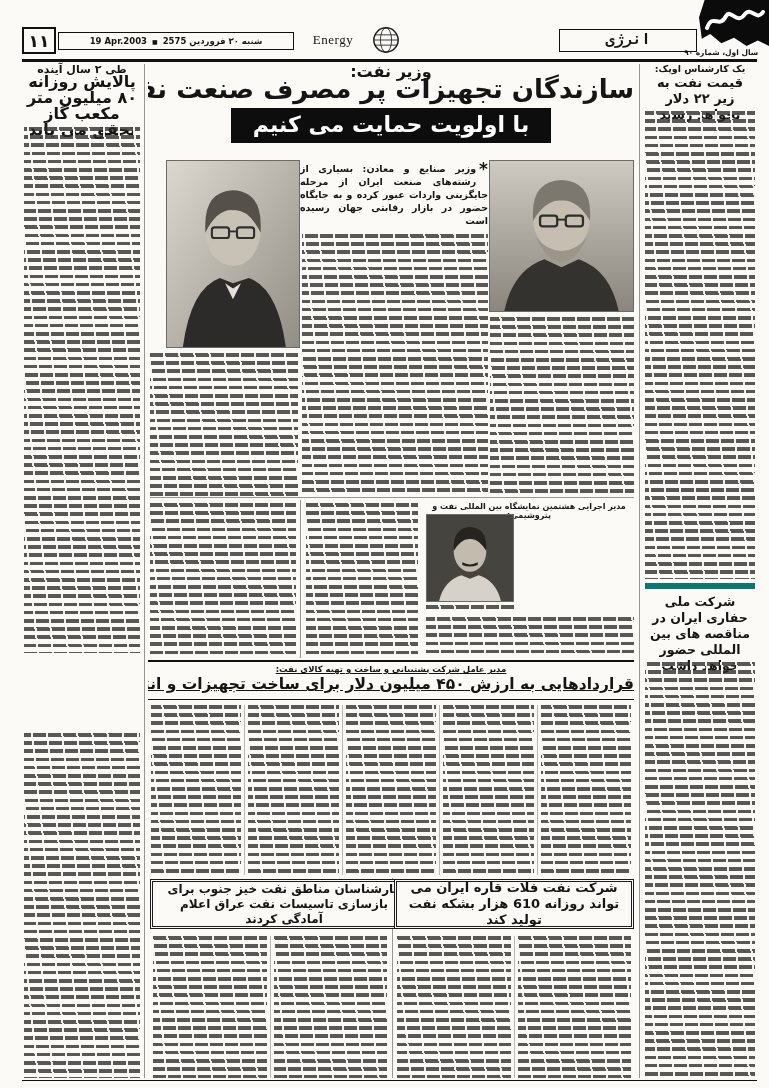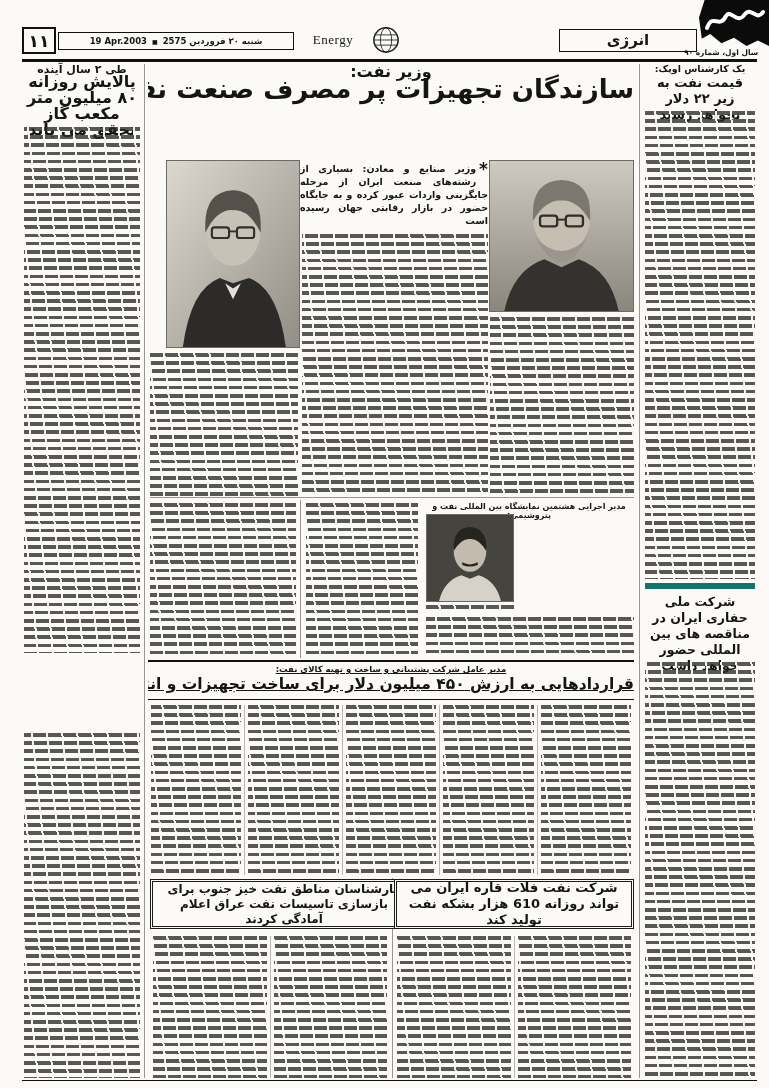--- a/index.html
+++ b/index.html
@@ -37,21 +37,21 @@
 
   <div class="abs" style="right:0;top:0;width:70px;height:46px;background:#0b0b0b;
               clip-path:polygon(8% 0,100% 0,100% 100%,84% 88%,68% 100%,50% 82%,32% 94%,16% 74%,4% 84%,0 38%);">
     <svg viewBox="0 0 70 40">
       <path d="M8 28 C14 12 20 30 27 16 C32 8 38 26 46 14 C52 6 58 22 64 12" fill="none" stroke="#fff" stroke-width="4" stroke-linecap="round"></path>
     </svg>
   </div>
   <div class="abs" style="right:2px;top:48px;width:92px;font-size:7.5px;text-align:center;font-weight:bold;">سال اول، شماره ۹۰</div>
 
   <div class="abs" style="right:72px;top:29px;width:138px;height:23px;border:1px solid #111;
-              font-size:15px;font-weight:bold;text-align:center;line-height:21px;">
+              font-size:15px;font-weight:bold;text-align:center;line-height:21px;font-family:Liberation Mono, monospace;">
     <span>انرژی</span>
   </div>
 
   <div class="abs" style="left:372px;top:26px;width:28px;height:28px;">
     <svg viewBox="0 0 30 30" style="width:100%;height:100%;">
       <circle cx="15" cy="15" r="13" fill="none" stroke="#1c1c1c" stroke-width="1.6"></circle>
       <ellipse cx="15" cy="15" rx="6" ry="13" fill="none" stroke="#1c1c1c" stroke-width="0.9"></ellipse>
       <line x1="3.5" y1="9.5" x2="26.5" y2="9.5" stroke="#1c1c1c" stroke-width="0.9"></line>
       <line x1="2" y1="15" x2="28" y2="15" stroke="#1c1c1c" stroke-width="0.9"></line>
       <line x1="3.5" y1="20.5" x2="26.5" y2="20.5" stroke="#1c1c1c" stroke-width="0.9"></line>
@@ -90,20 +90,23 @@
   <div class="abs ft" style="left:645px;top:662px;width:110px;height:414px;"></div>
 
   <div class="abs k" style="left:24px;top:63px;width:116px;font-size:11px;">طی ۲ سال آینده</div>
   <div class="abs hl" style="left:24px;top:74px;width:116px;font-size:16px;line-height:16px;">پالایش روزانه ۸۰ میلیون متر مکعب گاز تحقق می یابد</div>
   <div class="abs ft" style="left:24px;top:127px;width:116px;height:526px;"></div>
 
   <div class="abs ft" style="left:24px;top:733px;width:116px;height:345px;"></div>
 
   <div class="abs k" style="left:148px;top:62px;width:486px;font-size:16px;">وزیر نفت:</div>
   <div class="abs hl" style="left:148px;top:73px;width:486px;font-size:26px;line-height:32px;white-space:nowrap;overflow:hidden;">سازندگان تجهیزات پر مصرف صنعت نفت را</div>
+  <div class="abs" style="left:148px;top:108px;width:486px;text-align:center;">
+    <span style="display:inline-block;background:#0d0d0d;color:#fff;font-size:22px;font-weight:bold;padding:4px 22px 6px;">با اولویت حمایت می کنیم</span>
+  </div>
 
   <div class="abs" style="left:300px;top:162px;width:188px;font-size:9.5px;font-weight:bold;line-height:13px;text-align:justify;">
     <span style="float:right;font-size:17px;line-height:14px;margin-left:3px;">*</span>
     <span>وزیر صنایع و معادن: بسیاری از رشته‌های صنعت ایران از مرحله جایگزینی واردات عبور کرده و به جایگاه حضور در بازار رقابتی جهان رسیده است</span>
   </div>
 
   <div class="abs photo" style="left:166px;top:160px;width:134px;height:188px;">
     <svg viewBox="0 0 100 140" preserveAspectRatio="none">
       <defs>
         <linearGradient id="pgA" x1="0" y1="0" x2="1" y2="1">

